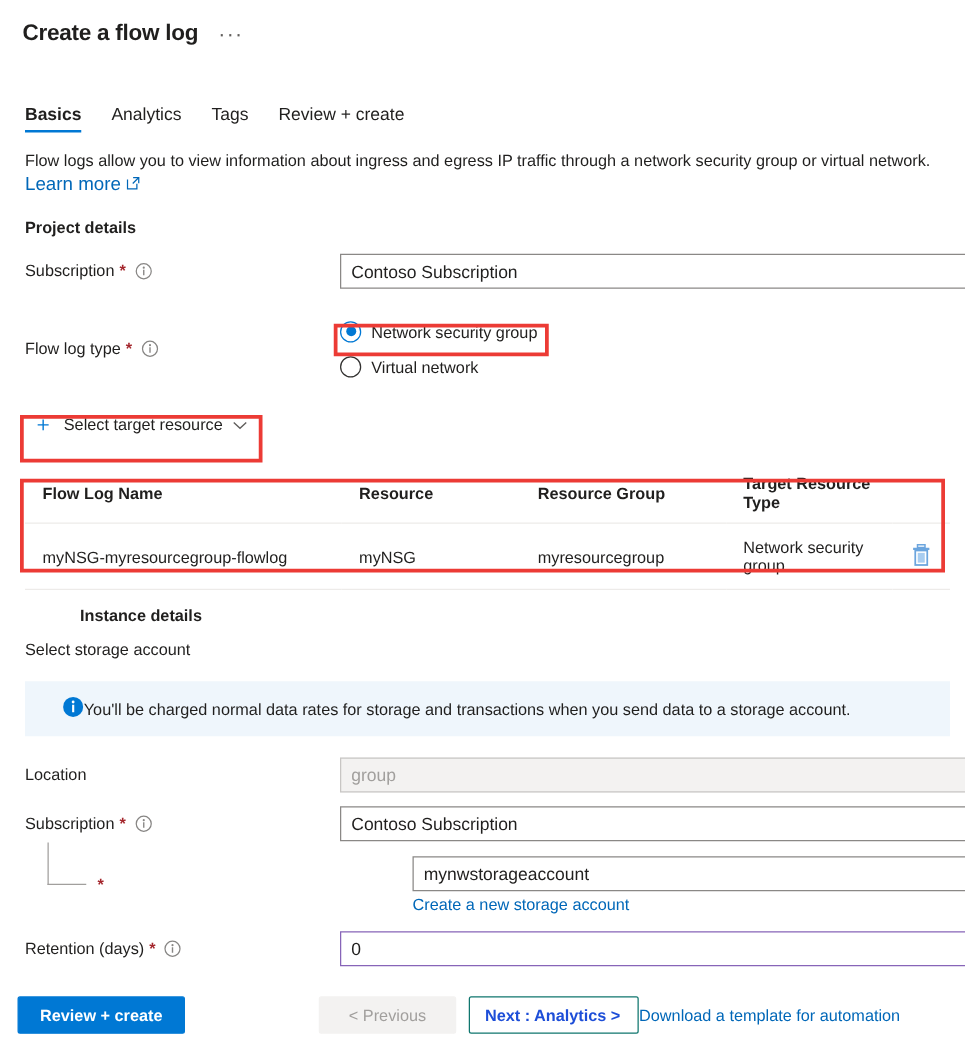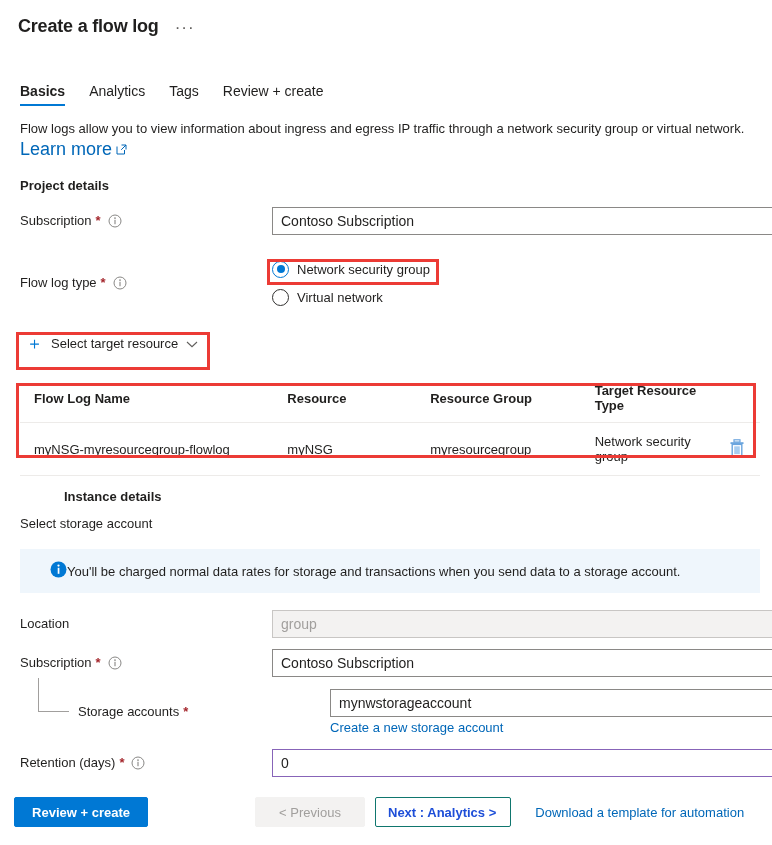--- a/index.html
+++ b/index.html
@@ -79,21 +79,21 @@
     color: #201f1e;
     margin-top: 14px;
   }
   a.link {
     color: #0067b8;
     text-decoration: none;
     cursor: pointer;
   }
   .learn-more-row {
     margin-top: 1px;
-    font-size: 18px;
+    font-size: 15px;
     display: flex;
     align-items: center;
     gap: 4px;
   }
   .ext-icon { display: inline-block; vertical-align: middle; }
 
   .section-heading {
     font-size: 13px;
     font-weight: 700;
     color: #201f1e;
@@ -320,21 +320,20 @@
     background: #ffffff;
     color: #1d4ed8;
     border: 1px solid #0f766e;
     font-weight: 700;
     min-width: 134px;
     padding-left: 12px;
   }
   .spacer-1 { width: 107px; }
   .spacer-2 { width: 10px; }
   .footer-link {
-    margin-left: 24px;
     font-size: 13px;
   }
 </style>
 </head>
 <body>
 
 <div class="page-header">
   <div class="page-title">Create a flow log</div>
   <div class="title-ellipsis">···</div>
 </div>
@@ -510,21 +509,20 @@
             </svg>
         </span>
       </div>
     </div>
   </div>
 
   
   <div class="form-row" style="margin-top:12px;">
     <div class="form-label tree-label">
       <span class="tree-connector"></span>
-      <span>Storage accounts</span>
       <span class="req-star">*</span>
     </div>
     <div class="form-field">
       <div class="azure-input">
         <span>mynwstorageaccount</span>
 
       </div>
       <a class="link sub-link">Create a new storage account</a>
     </div>
   </div>

